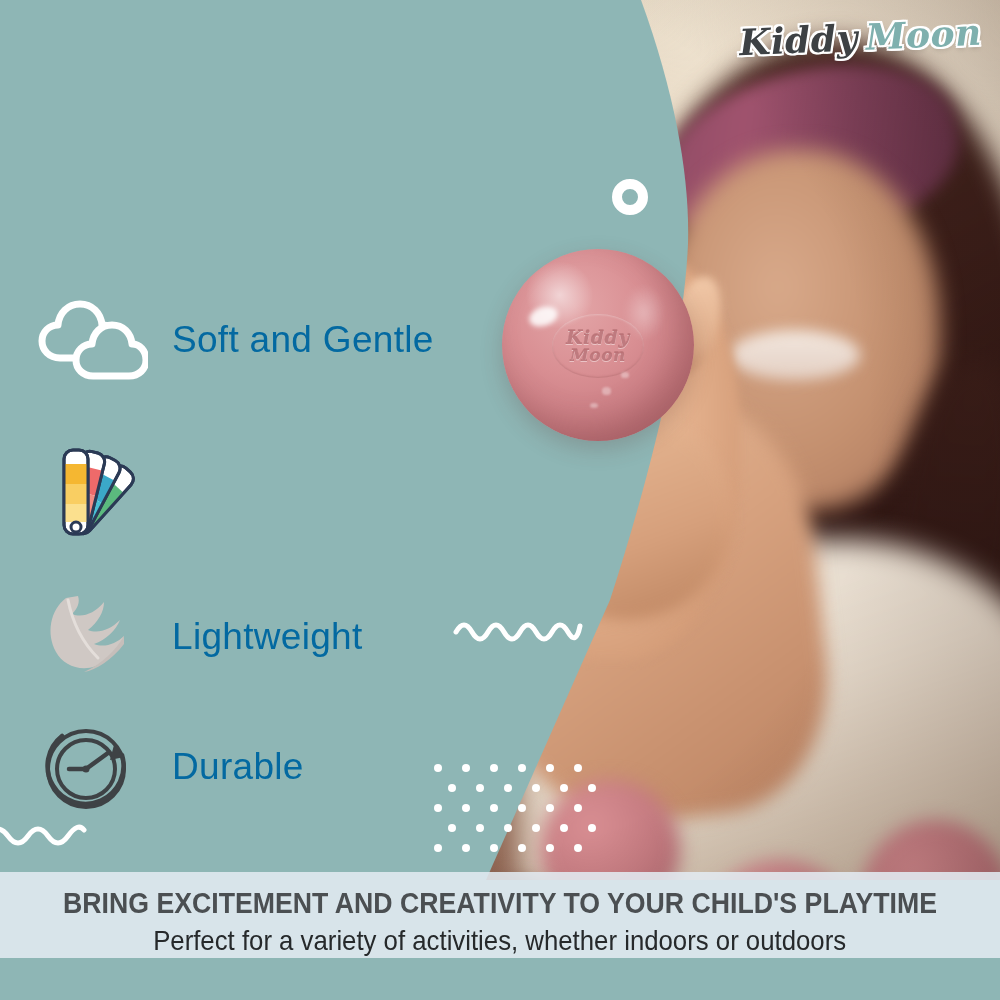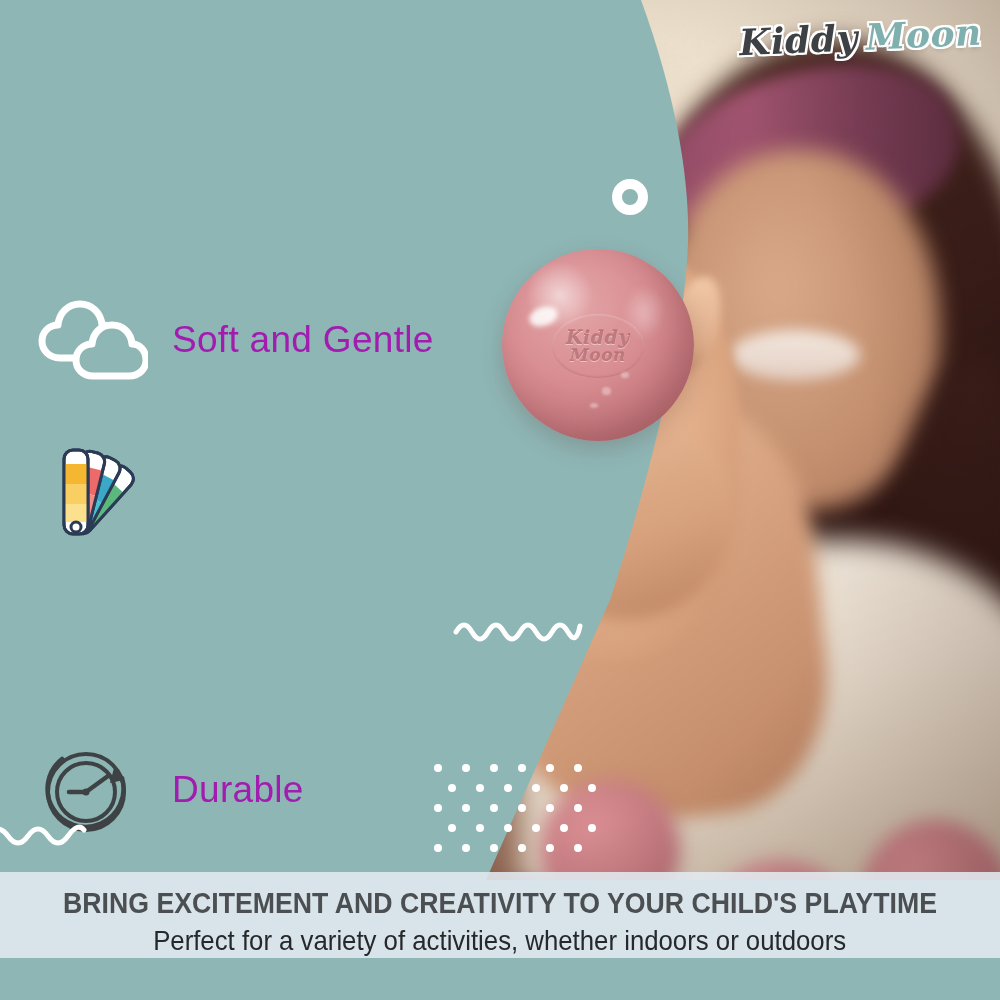--- a/index.html
+++ b/index.html
@@ -161,27 +161,27 @@
     line-height:1.00;letter-spacing:.5px;white-space:nowrap;
   }
   .headline .l1{font-size:52px;}
   .headline .l2{font-size:46px;margin-top:4px;}
   .headline .l3{font-size:46px;margin-top:2px;transform:scaleX(.80) translateX(118px);}
 
   
   .feat{position:absolute;display:flex;align-items:center;gap:24px;}
   .feat .ic{width:112px;display:flex;align-items:center;justify-content:center;flex:none;}
   .feat .lb{
-    color:#a21caf;font-size:37px;font-weight:400;letter-spacing:.3px;
+    color:#0369a1;font-size:37px;font-weight:400;letter-spacing:.3px;
     font-family:"Liberation Sans", sans-serif;white-space:nowrap;text-align:center;
   }
   #feat0{left:36px;top:298px;}
   #feat1{left:36px;top:444px;}
   #feat2{left:36px;top:592px;}
-  #feat3{left:36px;top:742px;}
+  #feat3{left:36px;top:719px;}
 
   
   .ring{
     position:absolute;left:612px;top:179px;width:36px;height:36px;border-radius:50%;
     border:10px solid #fff;box-sizing:border-box;
   }
   .wave-a{position:absolute;left:452px;top:612px;}
   .wave-b{position:absolute;left:-14px;top:818px;}
   .dots{position:absolute;left:432px;top:762px;}
 
@@ -301,20 +301,32 @@
             <rect x="28" y="40" width="24" height="20" fill="#F9CE62" stroke="none"></rect>
             <rect x="28" y="60" width="24" height="18" fill="#FBE08E" stroke="none"></rect>
             <rect x="28" y="6" width="24" height="84" rx="9" fill="none"></rect>
             <circle cx="40" cy="83" r="5" fill="#ffffff"></circle>
           </g>
         </g>
       </svg>
     </div>
   </div>
 
+  <div class="feat" id="feat2">
+    <div class="ic">
+      <svg width="112" height="90" viewBox="0 0 112 90" xmlns="http://www.w3.org/2000/svg" aria-hidden="true">
+        <path d="M30,6 C14,18 10,42 20,60 C27,73 44,80 60,74 C74,69 84,56 88,44
+                 C80,52 68,56 58,52 C70,48 80,38 84,28 C74,38 62,42 52,38
+                 C62,30 68,20 68,10 C58,22 46,26 36,22 C42,16 44,10 42,4 Z" fill="#CFC8C4"></path>
+        <path d="M88,44 C80,58 66,72 48,80 C60,78 76,68 88,52 Z" fill="#C6BEBA"></path>
+        <path d="M32,8 C36,28 46,50 62,66" fill="none" stroke="#E4DEDA" stroke-width="3" stroke-linecap="round"></path>
+      </svg>
+    </div>
+    <div class="lb">Lightweight</div>
+  </div>
 
   <div class="feat" id="feat3">
     <div class="ic">
       <svg width="112" height="96" viewBox="0 0 112 96" xmlns="http://www.w3.org/2000/svg" aria-hidden="true">
         <g fill="none" stroke="#3E4245" stroke-width="4" stroke-linecap="round">
           <circle cx="50" cy="50" r="38"></circle>
           <circle cx="50" cy="50" r="29"></circle>
           <path d="M86,36 A38,38 0 1 1 26,17" stroke-width="4.5"></path>
           <path d="M78,26 L88,38 L74,41 Z" fill="#3E4245" stroke="none"></path>
           <path d="M50,50 L72,34" stroke-width="4.5"></path>

